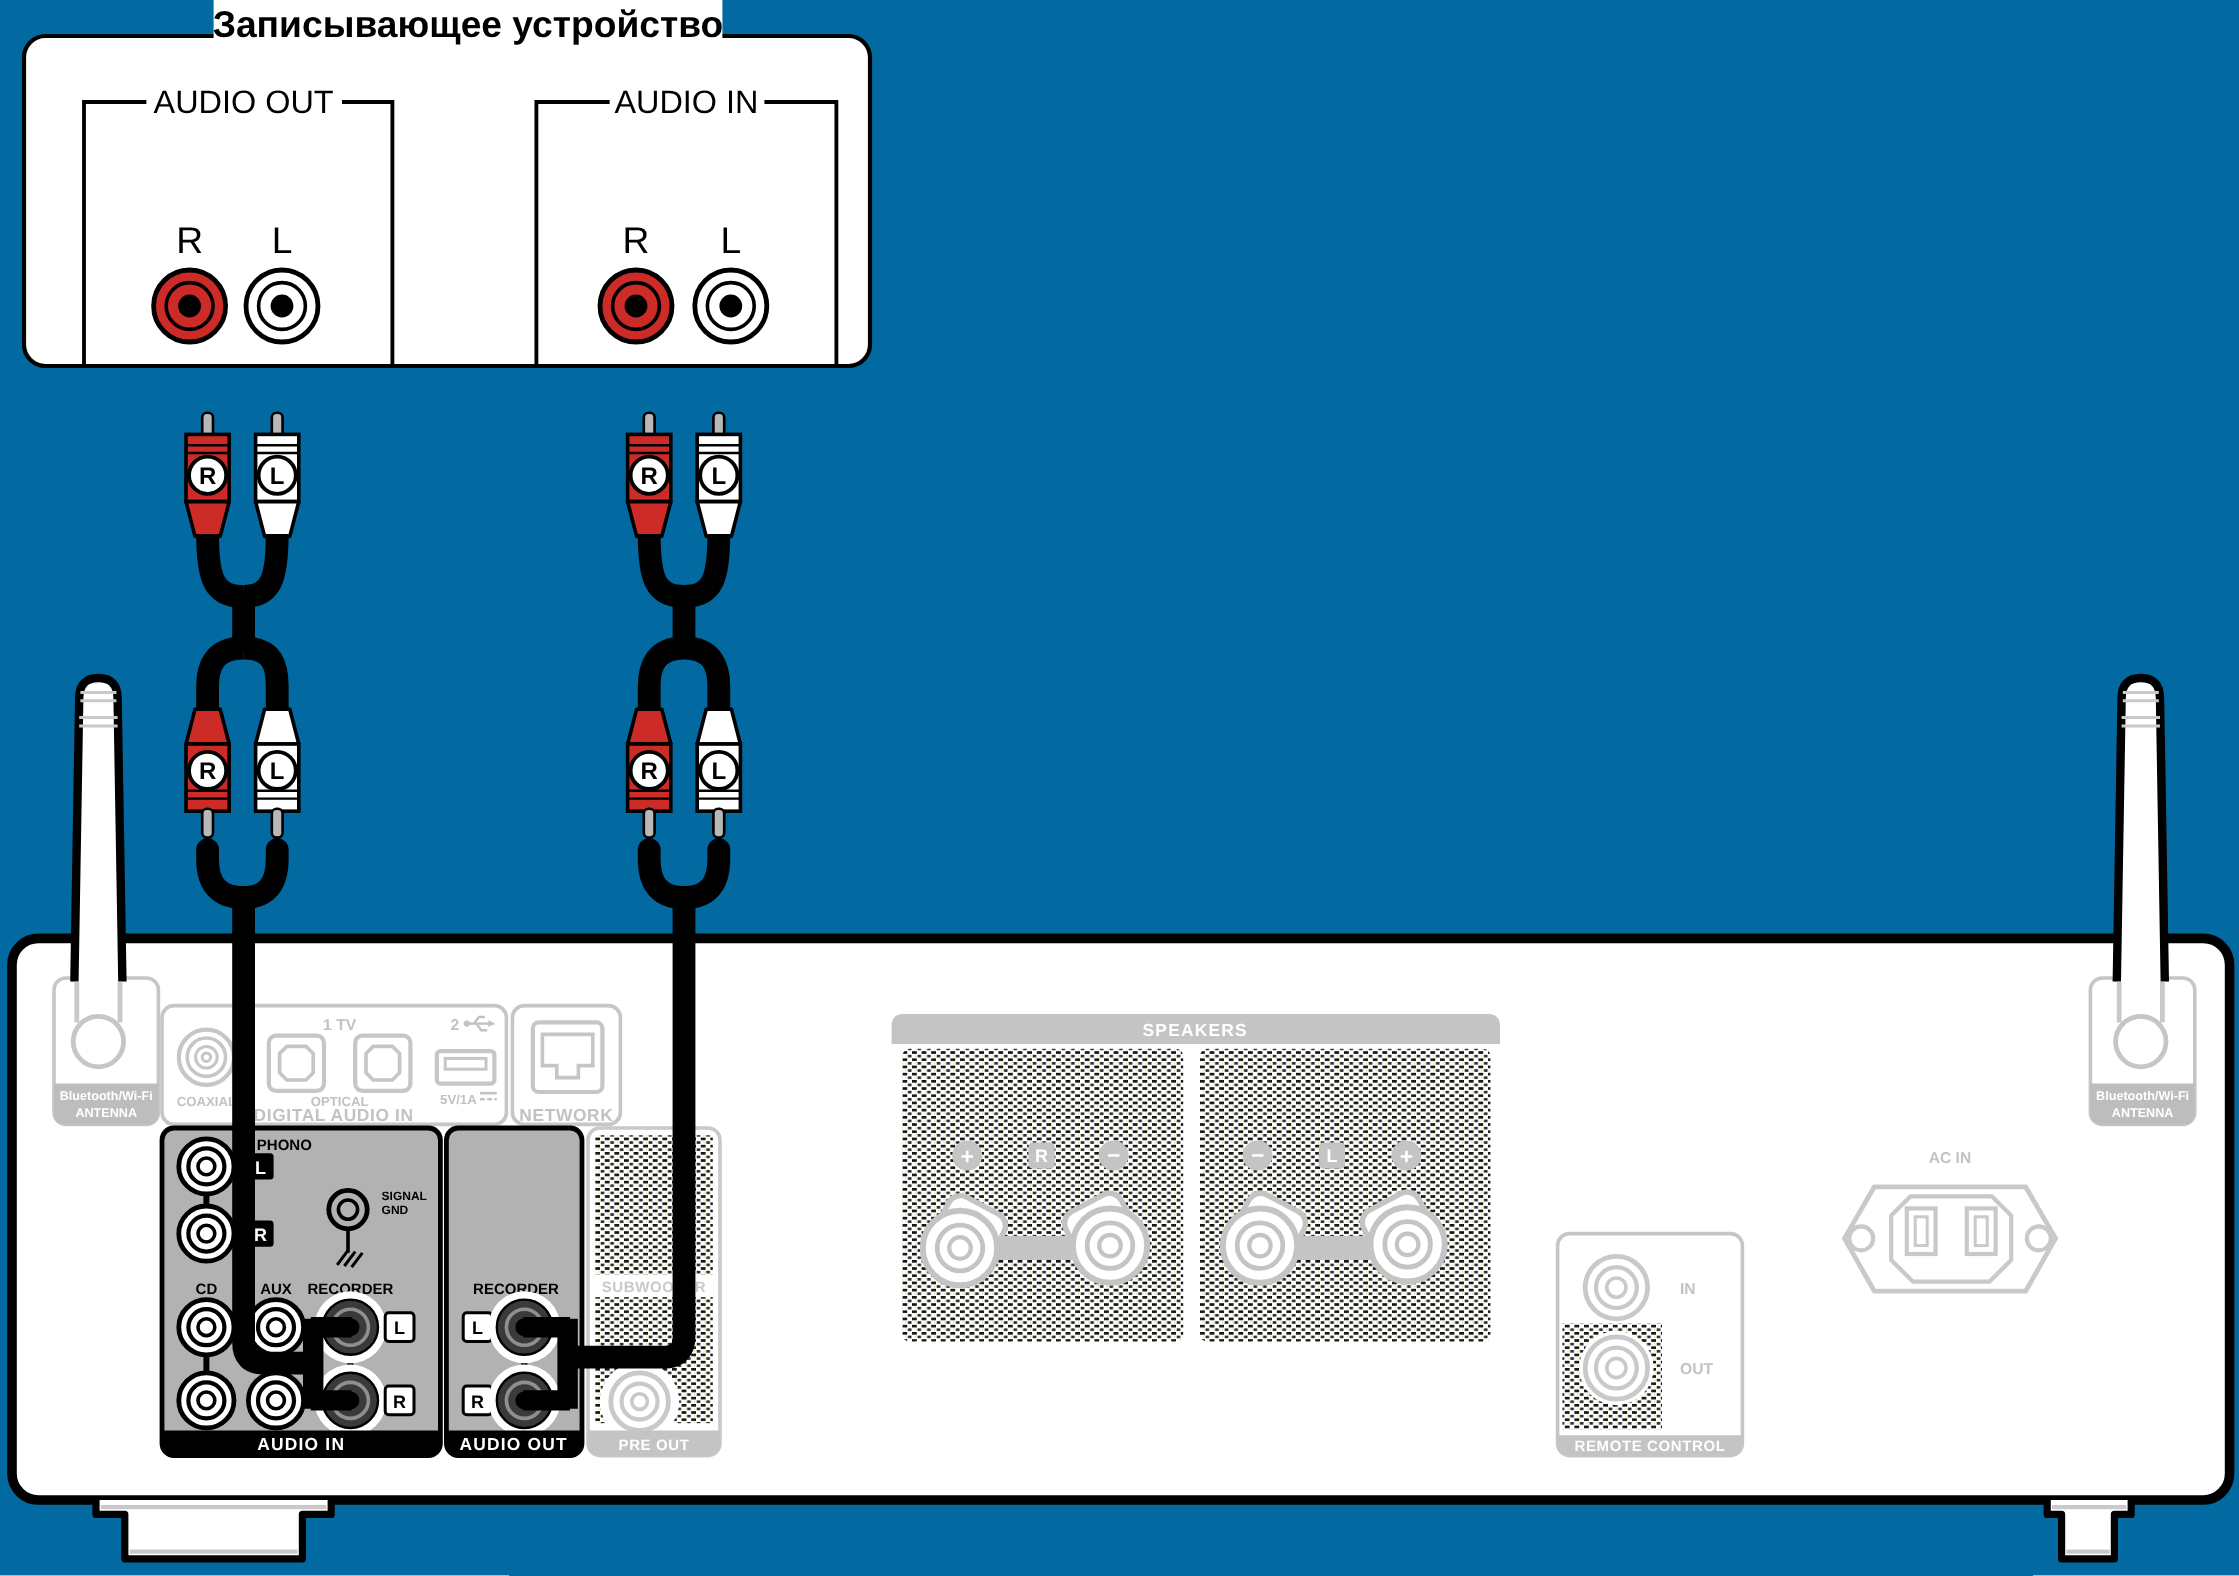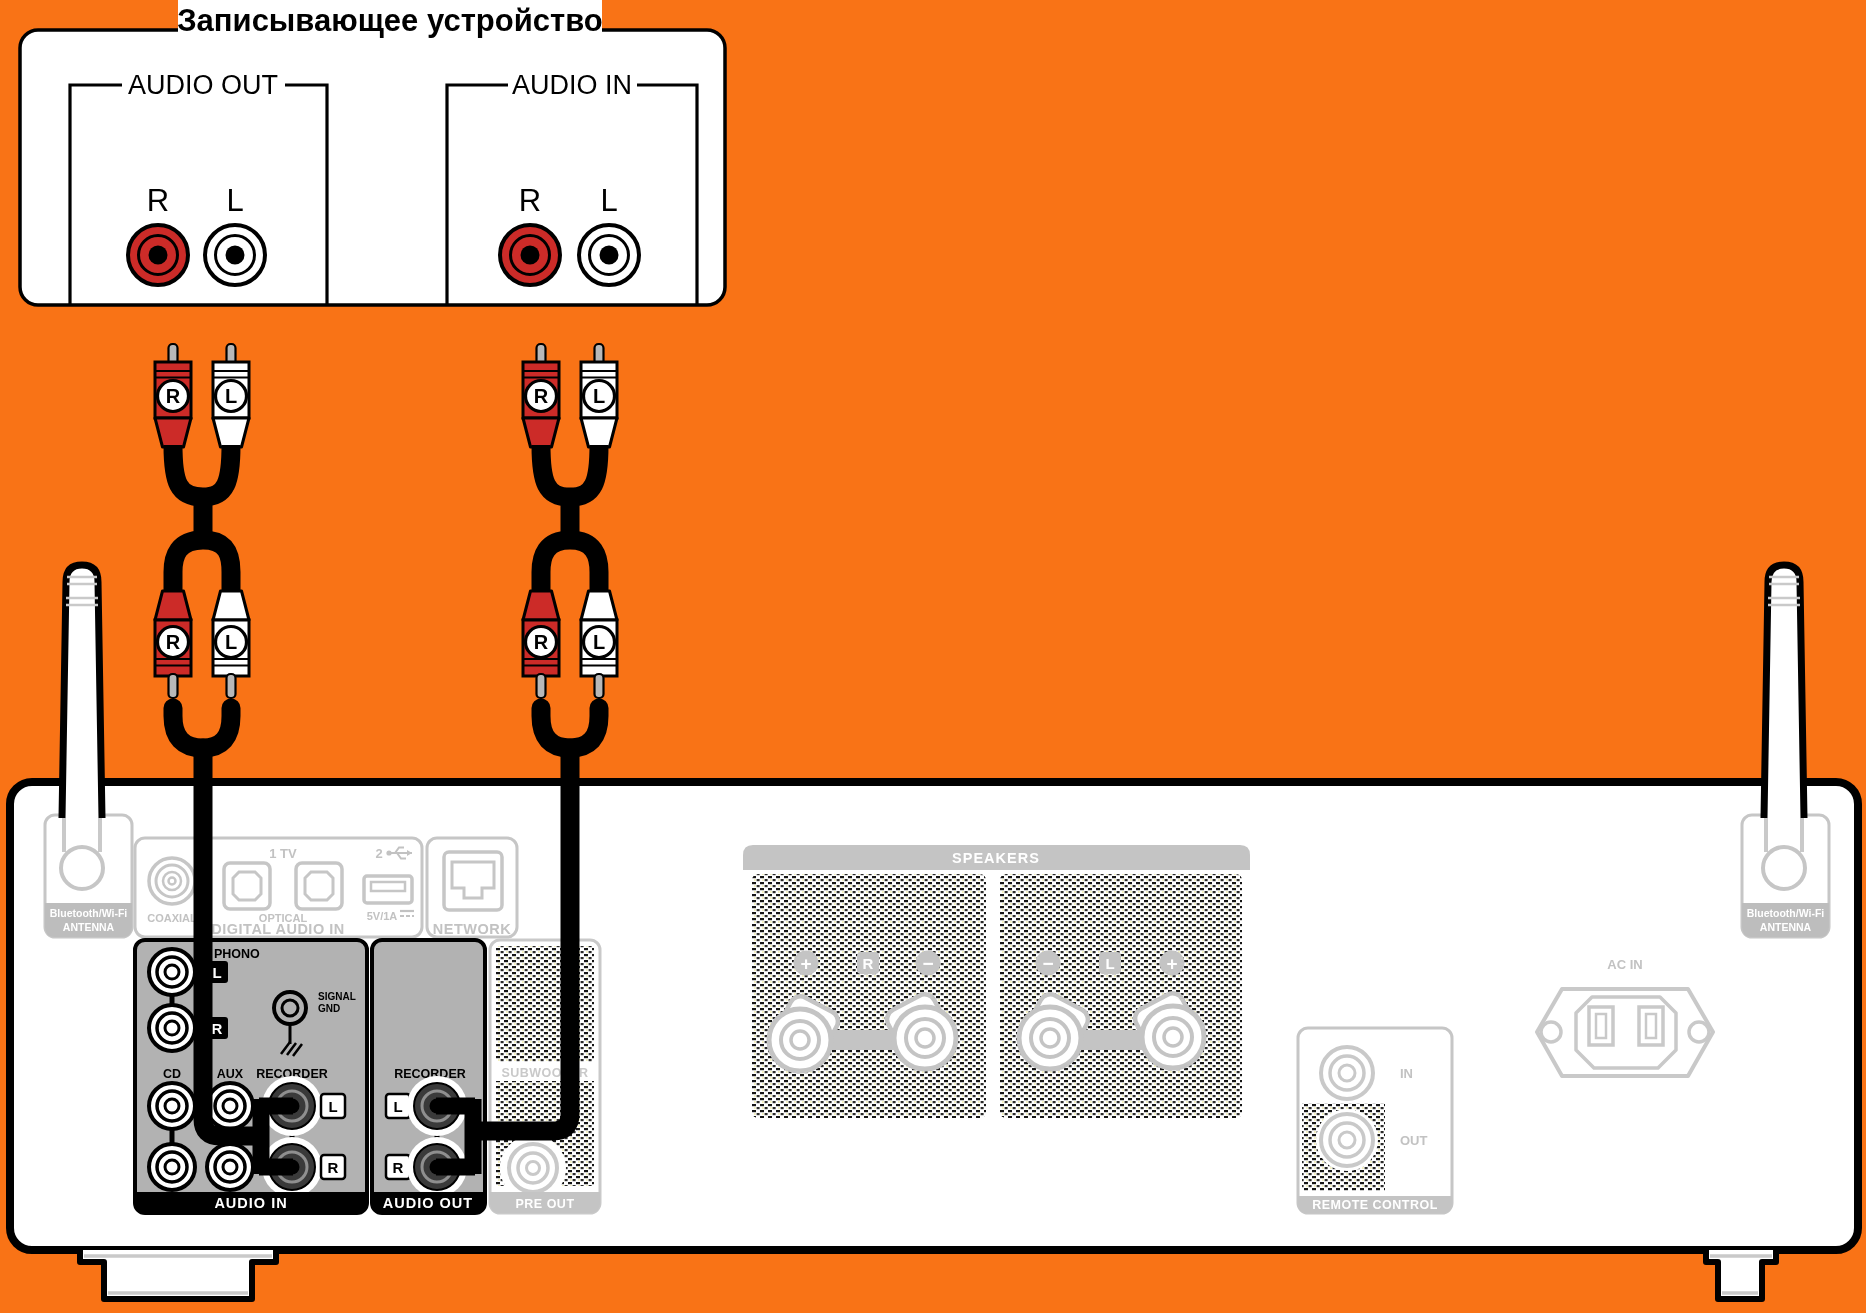--- a/index.html
+++ b/index.html
@@ -1,16 +1,16 @@
 <!DOCTYPE html>
 <html><head>
 <meta charset="utf-8">
 <style>
   html,body{margin:0;padding:0;background:#fff;}
-  .stage{width:1866px;height:1313px;position:relative;background:#f97316;}
+  .stage{width:1866px;height:1313px;position:relative;background:#0369a1;}
   svg{display:block;}
   text{font-family:"Liberation Sans","DejaVu Sans",sans-serif;}
   .t-title{font-size:31px;font-weight:bold;fill:#000;}
   .t-frame{font-size:27px;fill:#000;}
   .t-rl{font-size:31px;fill:#000;}
   .t-pluglabel{font-size:20px;font-weight:bold;fill:#000;}
   .t-grey-sm{font-size:11px;font-weight:bold;fill:#c2c2c2;}
   .t-grey-md{font-size:13px;font-weight:bold;fill:#c2c2c2;}
   .t-grey-lg{font-size:14.5px;font-weight:bold;fill:#c2c2c2;letter-spacing:.5px;}
   .t-white-sm{font-size:10.5px;font-weight:bold;fill:#fff;}

